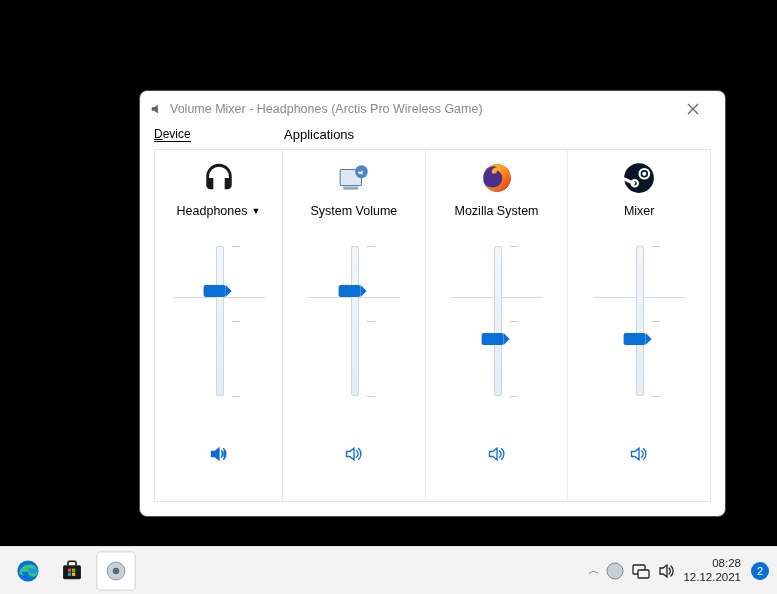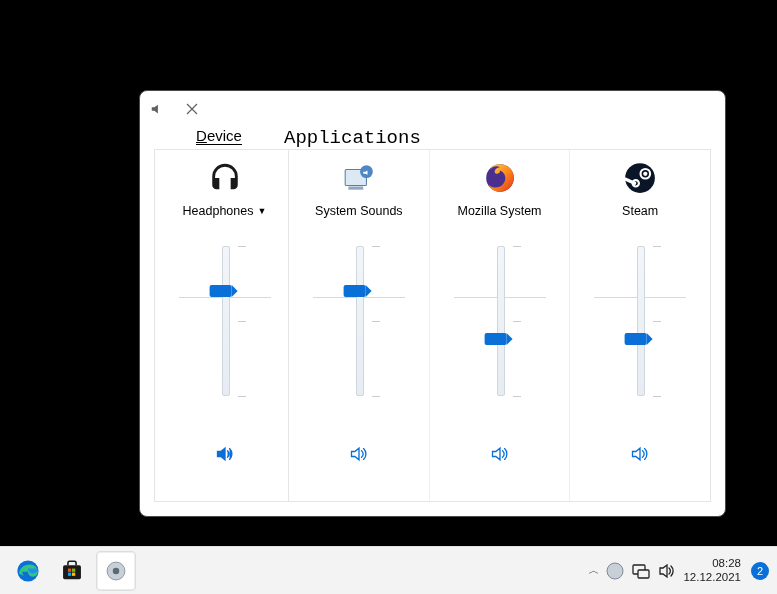--- a/index.html
+++ b/index.html
@@ -27,25 +27,25 @@
   .titlebar .title-text { font-size: 12.5px; flex: 1; }
   .titlebar .close-btn {
     width: 44px; height: 32px;
     display: flex; align-items: center; justify-content: center;
     color: #606060;
   }
   .titlebar .close-btn svg { width: 12px; height: 12px; }
 
   .content { flex:1; padding: 0 14px 14px 14px; display:flex; flex-direction:column; }
   .section-labels { display:flex; height: 22px; }
-  .section-labels .lbl-device { width: 130px; font-size:15px;text-align:center; }
+  .section-labels .lbl-device { width: 130px; font-size:12px; }
   .section-labels .lbl-device span { border-bottom:1px solid #000; }
-  .section-labels .lbl-apps { font-size:19px;font-family:Liberation Mono, monospace; }
-
-  .panels { flex:1; display:flex; border:1px solid #e5e5e5;padding-left:6px; }
+  .section-labels .lbl-apps { font-size:13px; }
+
+  .panels { flex:1; display:flex; border:1px solid #e5e5e5; }
   .panel { flex:1; display:flex; flex-direction:column; align-items:center; padding: 6px 0 10px 0; position:relative; }
   .panel.device { flex: 0 0 128px; border-right:1px solid #e5e5e5; }
   .panel.app  { border-right:1px solid #eee; }
   .panel.app:last-child { border-right:none; }
   .panel .icon-area { height:44px; display:flex; align-items:center; justify-content:center; }
   .panel .icon-area .icon-box { width:34px; height:34px; display:flex; align-items:center; justify-content:center; }
   .panel .label-row { height:22px; display:flex; align-items:center; justify-content:center; font-size:12.5px; gap:4px; }
   .panel .label-row .caret { font-size:9px; }
 
   
@@ -102,20 +102,21 @@
 <body>
 
 <div class="window">
 
   <div class="titlebar">
     <span class="title-icon">
       <svg viewBox="0 0 16 16">
           <path fill="#606060" d="M2 6h3l4-3v10l-4-3H2z"></path>
         </svg>
     </span>
+    <span class="title-text">Volume Mixer - Headphones (Arctis Pro Wireless Game)</span>
     <div class="close-btn">
       <svg viewBox="0 0 12 12">
           <path stroke="#606060" stroke-width="1.2" fill="none" d="M1 1l10 10M11 1L1 11"></path>
         </svg>
     </div>
   </div>
 
   <div class="content">
     <div class="section-labels">
       <div class="lbl-device"><span><u>D</u>evice</span></div>
@@ -159,21 +160,21 @@
           <span class="icon-box">
             <svg viewBox="0 0 32 32">
               <rect x="3" y="8" width="20" height="15" rx="1" fill="#dce8f4" stroke="#5a7fa8"></rect>
               <rect x="6" y="24" width="14" height="3" fill="#8ea8c4"></rect>
               <circle cx="23" cy="10" r="6" fill="#4f86c4"></circle>
               <path d="M20 10h2l2-1v4l-2-1h-2z" fill="#fff"></path>
             </svg>
           </span>
         </div>
         <div class="label-row">
-            <span>System Sounds</span>
+            <span>System Volume</span>
           </div>
         <div class="slider-wrap">
           <div class="baseline" style="top:30%"></div>
           <div class="vtrack">
             <div class="ticks">
                 <span></span>
                 <span></span>
                 <span></span>
               </div>
             <div class="thumb" style="top:30%"></div>
@@ -229,21 +230,21 @@
             <svg viewBox="0 0 32 32">
               <circle cx="16" cy="16" r="14" fill="#0b1528"></circle>
               <circle cx="21" cy="12" r="4.5" fill="none" stroke="#fff" stroke-width="2"></circle>
               <circle cx="21" cy="12" r="2" fill="#fff"></circle>
               <circle cx="12" cy="21" r="3" fill="none" stroke="#fff" stroke-width="2"></circle>
               <path d="M2 17l9 4" stroke="#fff" stroke-width="3" stroke-linecap="round"></path>
             </svg>
           </span>
         </div>
         <div class="label-row">
-            <span>Steam</span>
+            <span>Mixer</span>
           </div>
         <div class="slider-wrap">
           <div class="baseline" style="top:30%"></div>
           <div class="vtrack">
             <div class="ticks">
                 <span></span>
                 <span></span>
                 <span></span>
               </div>
             <div class="thumb" style="top:62%"></div>

